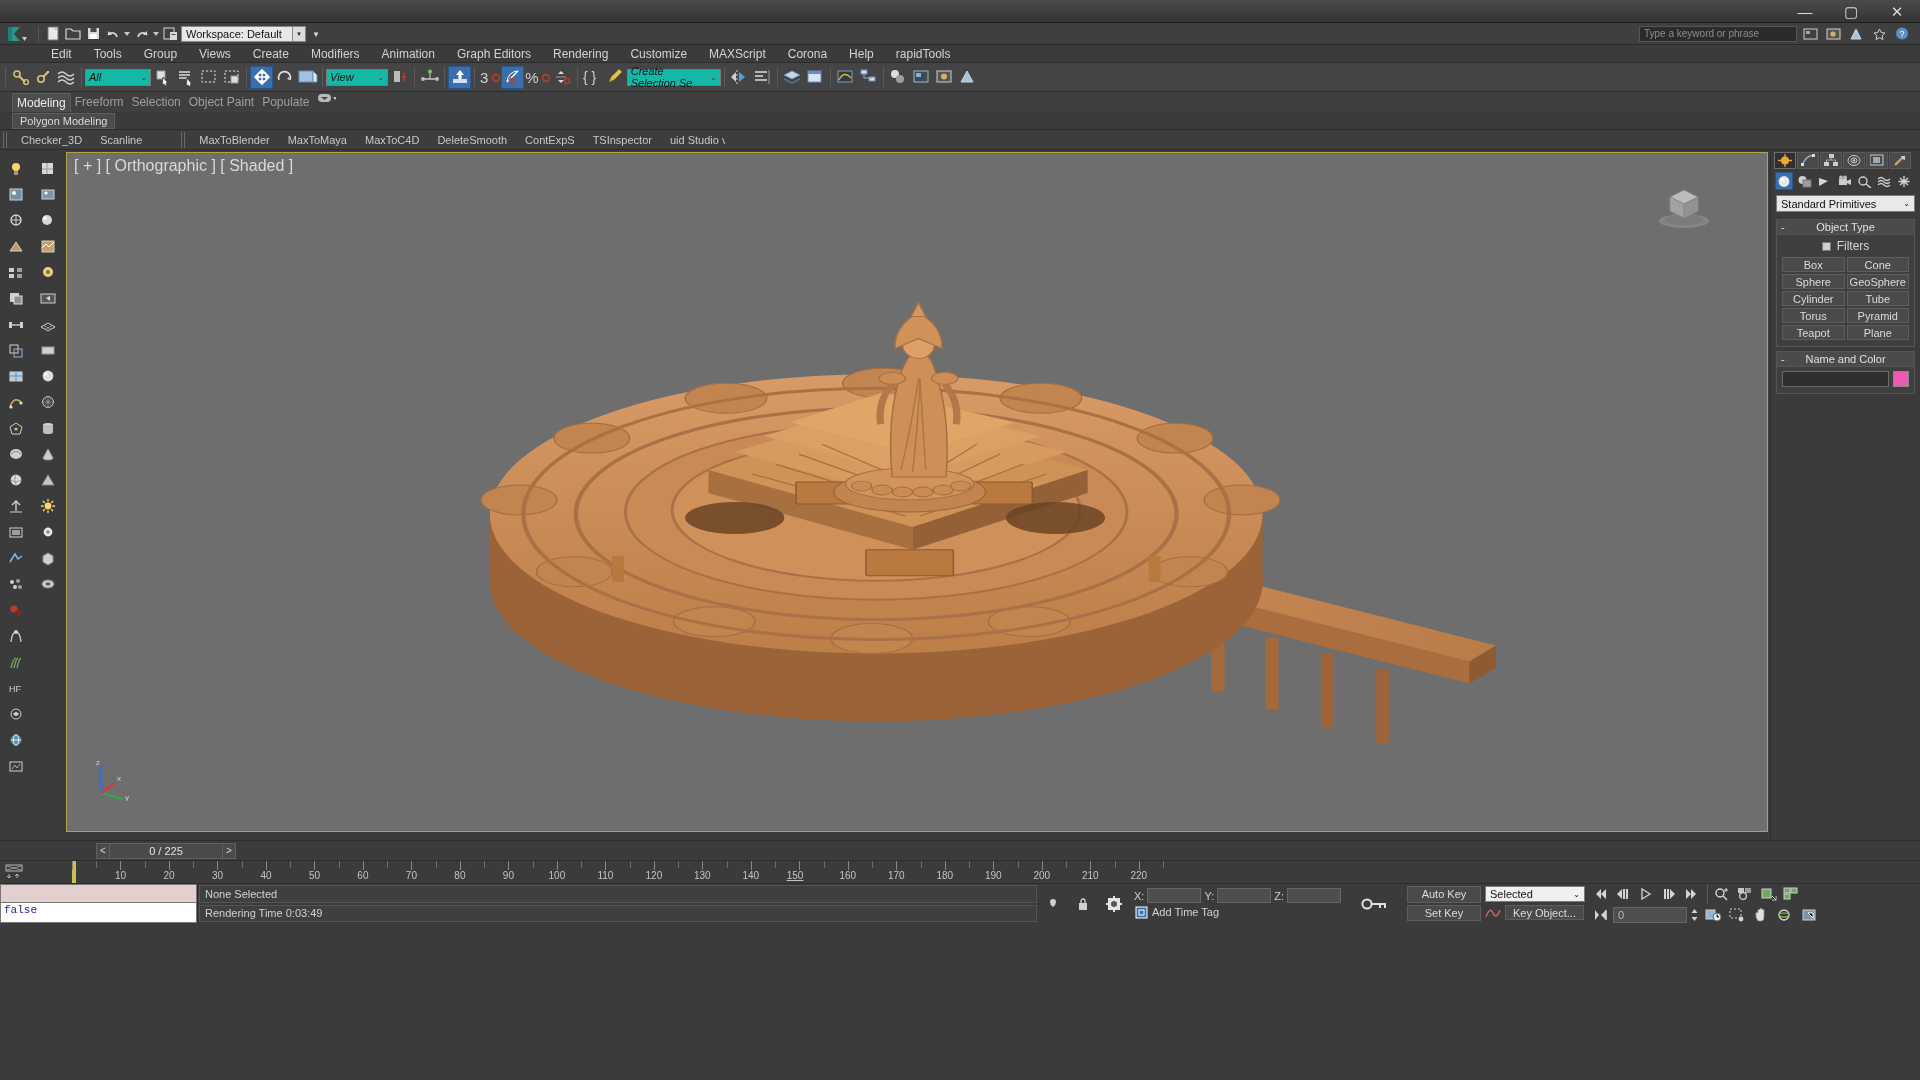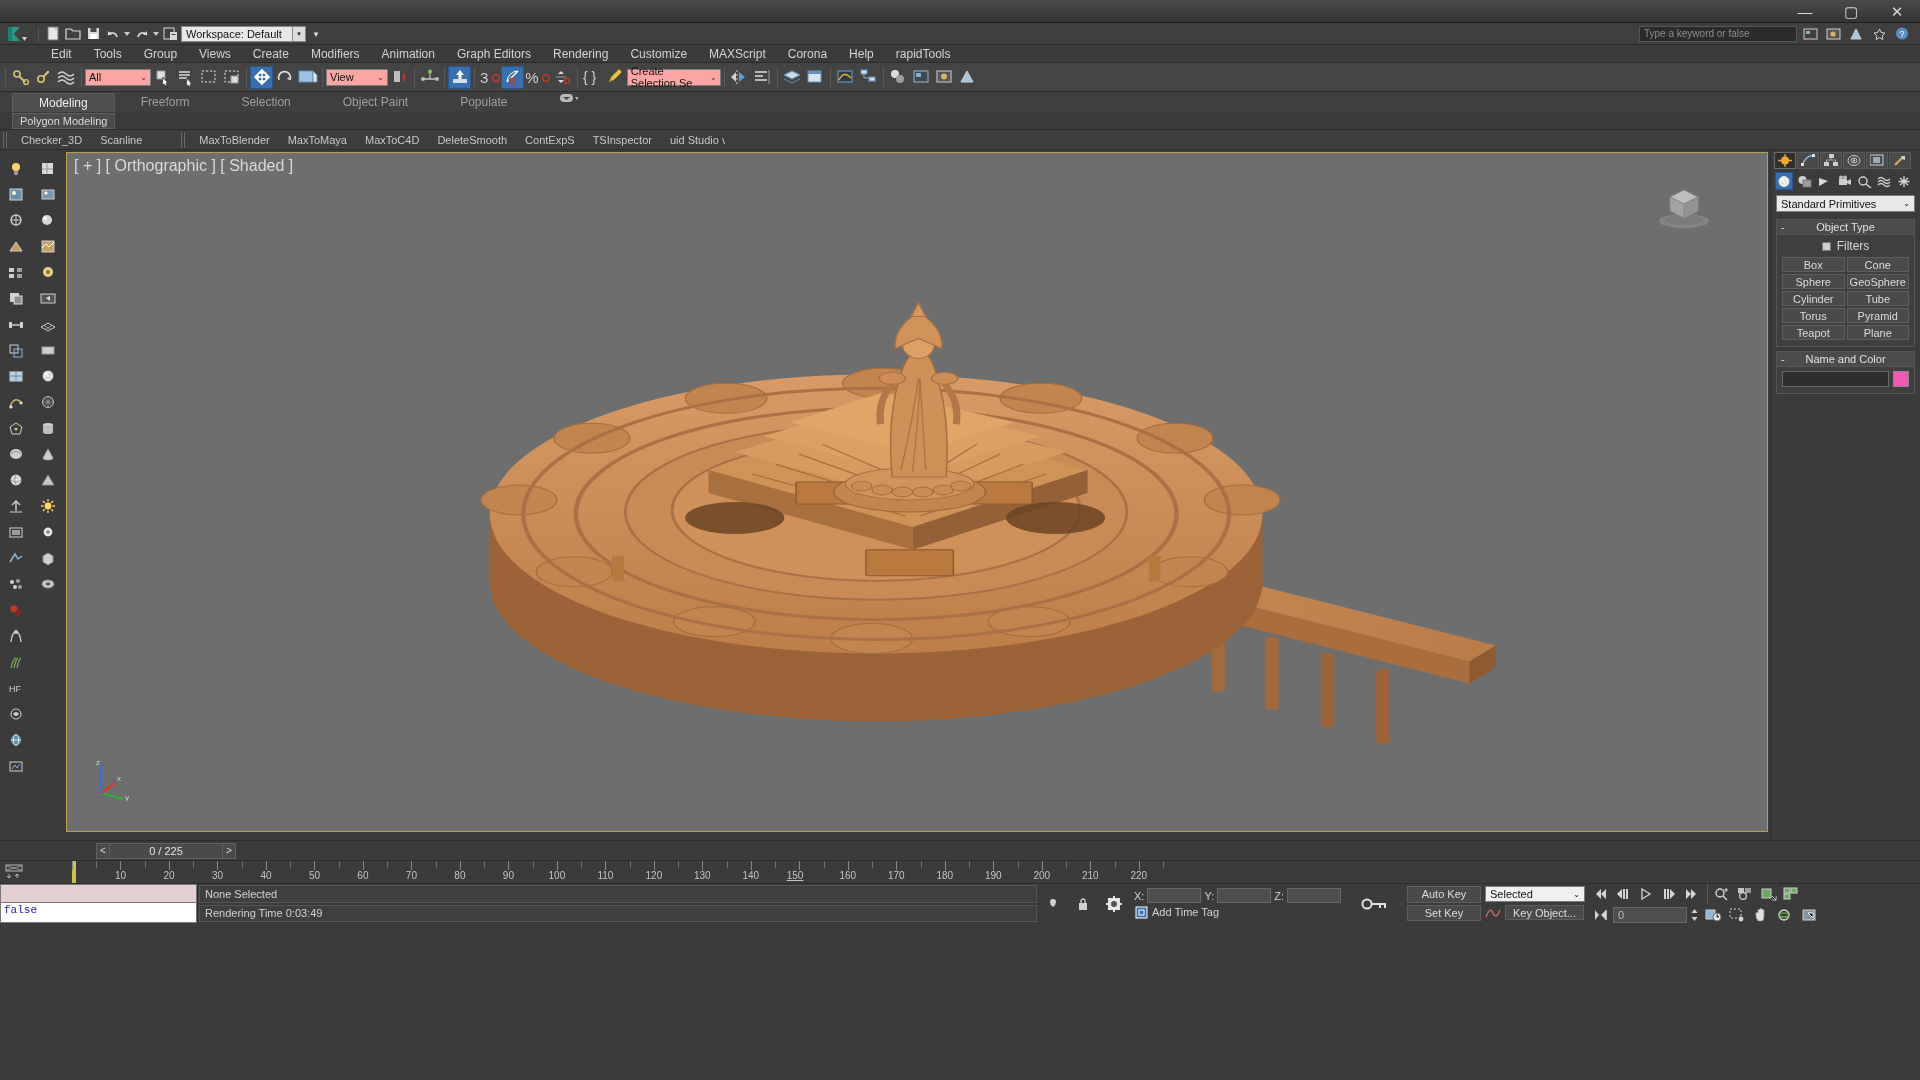--- a/index.html
+++ b/index.html
@@ -34,29 +34,29 @@
      padding-left:40px; border-bottom:1px solid #2d2d2d;}
   .menuitem{ padding:0 11px; font-size:12px; color:#d3d3d3; line-height:18px; height:18px;}
 
   
   .maintb{ height:29px; background:#444; display:flex; align-items:center; padding:0 2px;
      border-bottom:1px solid #2b2b2b;}
   .tb-sep{ width:1px;height:20px;background:#5a5a5a;margin:0 3px;}
   .tbtn{ width:23px;height:23px;display:flex;align-items:center;justify-content:center;
      border:1px solid transparent;}
   .tbtn.on{ background:#3a6fae; border-color:#2a568b;}
-  .combo{ height:17px;background:#fca5a5;color:#111;font-size:11px; border:1px solid #7b7b7b;
-     display:flex;align-items:center;padding:0 3px;}
+  .combo{ height:17px;background:#14b8a6;color:#111;font-size:11px; border:1px solid #7b7b7b;
+     display:flex;align-items:center;padding:0 3px;font-style:italic;}
   .combo .cv{ flex:1; }
   .combo .ca{ font-size:8px; color:#333; padding-left:4px;}
 
   
   .ribbon{ background:#3f3f3f; border-bottom:1px solid #2b2b2b;}
   .ribbon-tabs{ height:20px; display:flex; align-items:flex-end; padding-left:12px;}
-  .rtab{ padding:0 26px; height:19px; line-height:19px; font-size:12px; color:#9e9e9e;}
+  .rtab{ padding:0 4px; height:19px; line-height:19px; font-size:12px; color:#9e9e9e;}
   .rtab.active{ background:#4e4e4e; color:#ededed; border:1px solid #5d5d5d; border-bottom:none;
      border-radius:2px 2px 0 0;}
   .ribbon-body{ height:17px; display:flex; align-items:center; padding-left:12px; background:#3b3b3b;}
   .rpill{ background:#4b4b4b; border:1px solid #5e5e5e; font-size:11px; color:#dcdcdc;
      padding:1px 7px;}
 
   
   .scripttb{ height:20px; background:#3d3d3d; display:flex; align-items:center;
      border-bottom:1px solid #2b2b2b; font-size:11px; color:#c8c8c8;}
   .grip{ width:6px;height:16px; margin:0 3px;
@@ -217,21 +217,21 @@
         <rect x="1" y="2" width="10" height="11" fill="none" stroke="#d8d8d8"></rect>
         <rect x="7" y="6" width="7" height="8" fill="#d8d8d8"></rect>
         <rect x="8.5" y="8" width="4" height="1" fill="#444"></rect>
       </svg>
   </div>
   <div class="ws-box">Workspace: Default</div>
   <div class="ws-arrow">▾</div>
   <div class="ic" style="color:#ddd;font-size:9px">▾</div>
 
   <div class="qat-right">
-    <div class="searchbox">Type a keyword or false</div>
+    <div class="searchbox">Type a keyword or phrase</div>
     <div class="ic">
       <svg width="15" height="14">
           <rect x="1" y="2" width="13" height="10" fill="none" stroke="#cfcfcf"></rect>
           <rect x="3" y="4" width="4" height="3" fill="#7fb2d9"></rect>
         </svg>
     </div>
     <div class="ic">
       <svg width="15" height="14">
           <rect x="1" y="2" width="13" height="10" fill="#555" stroke="#cfcfcf"></rect>
           <circle cx="7" cy="7" r="2.6" fill="#d7b06b"></circle>

